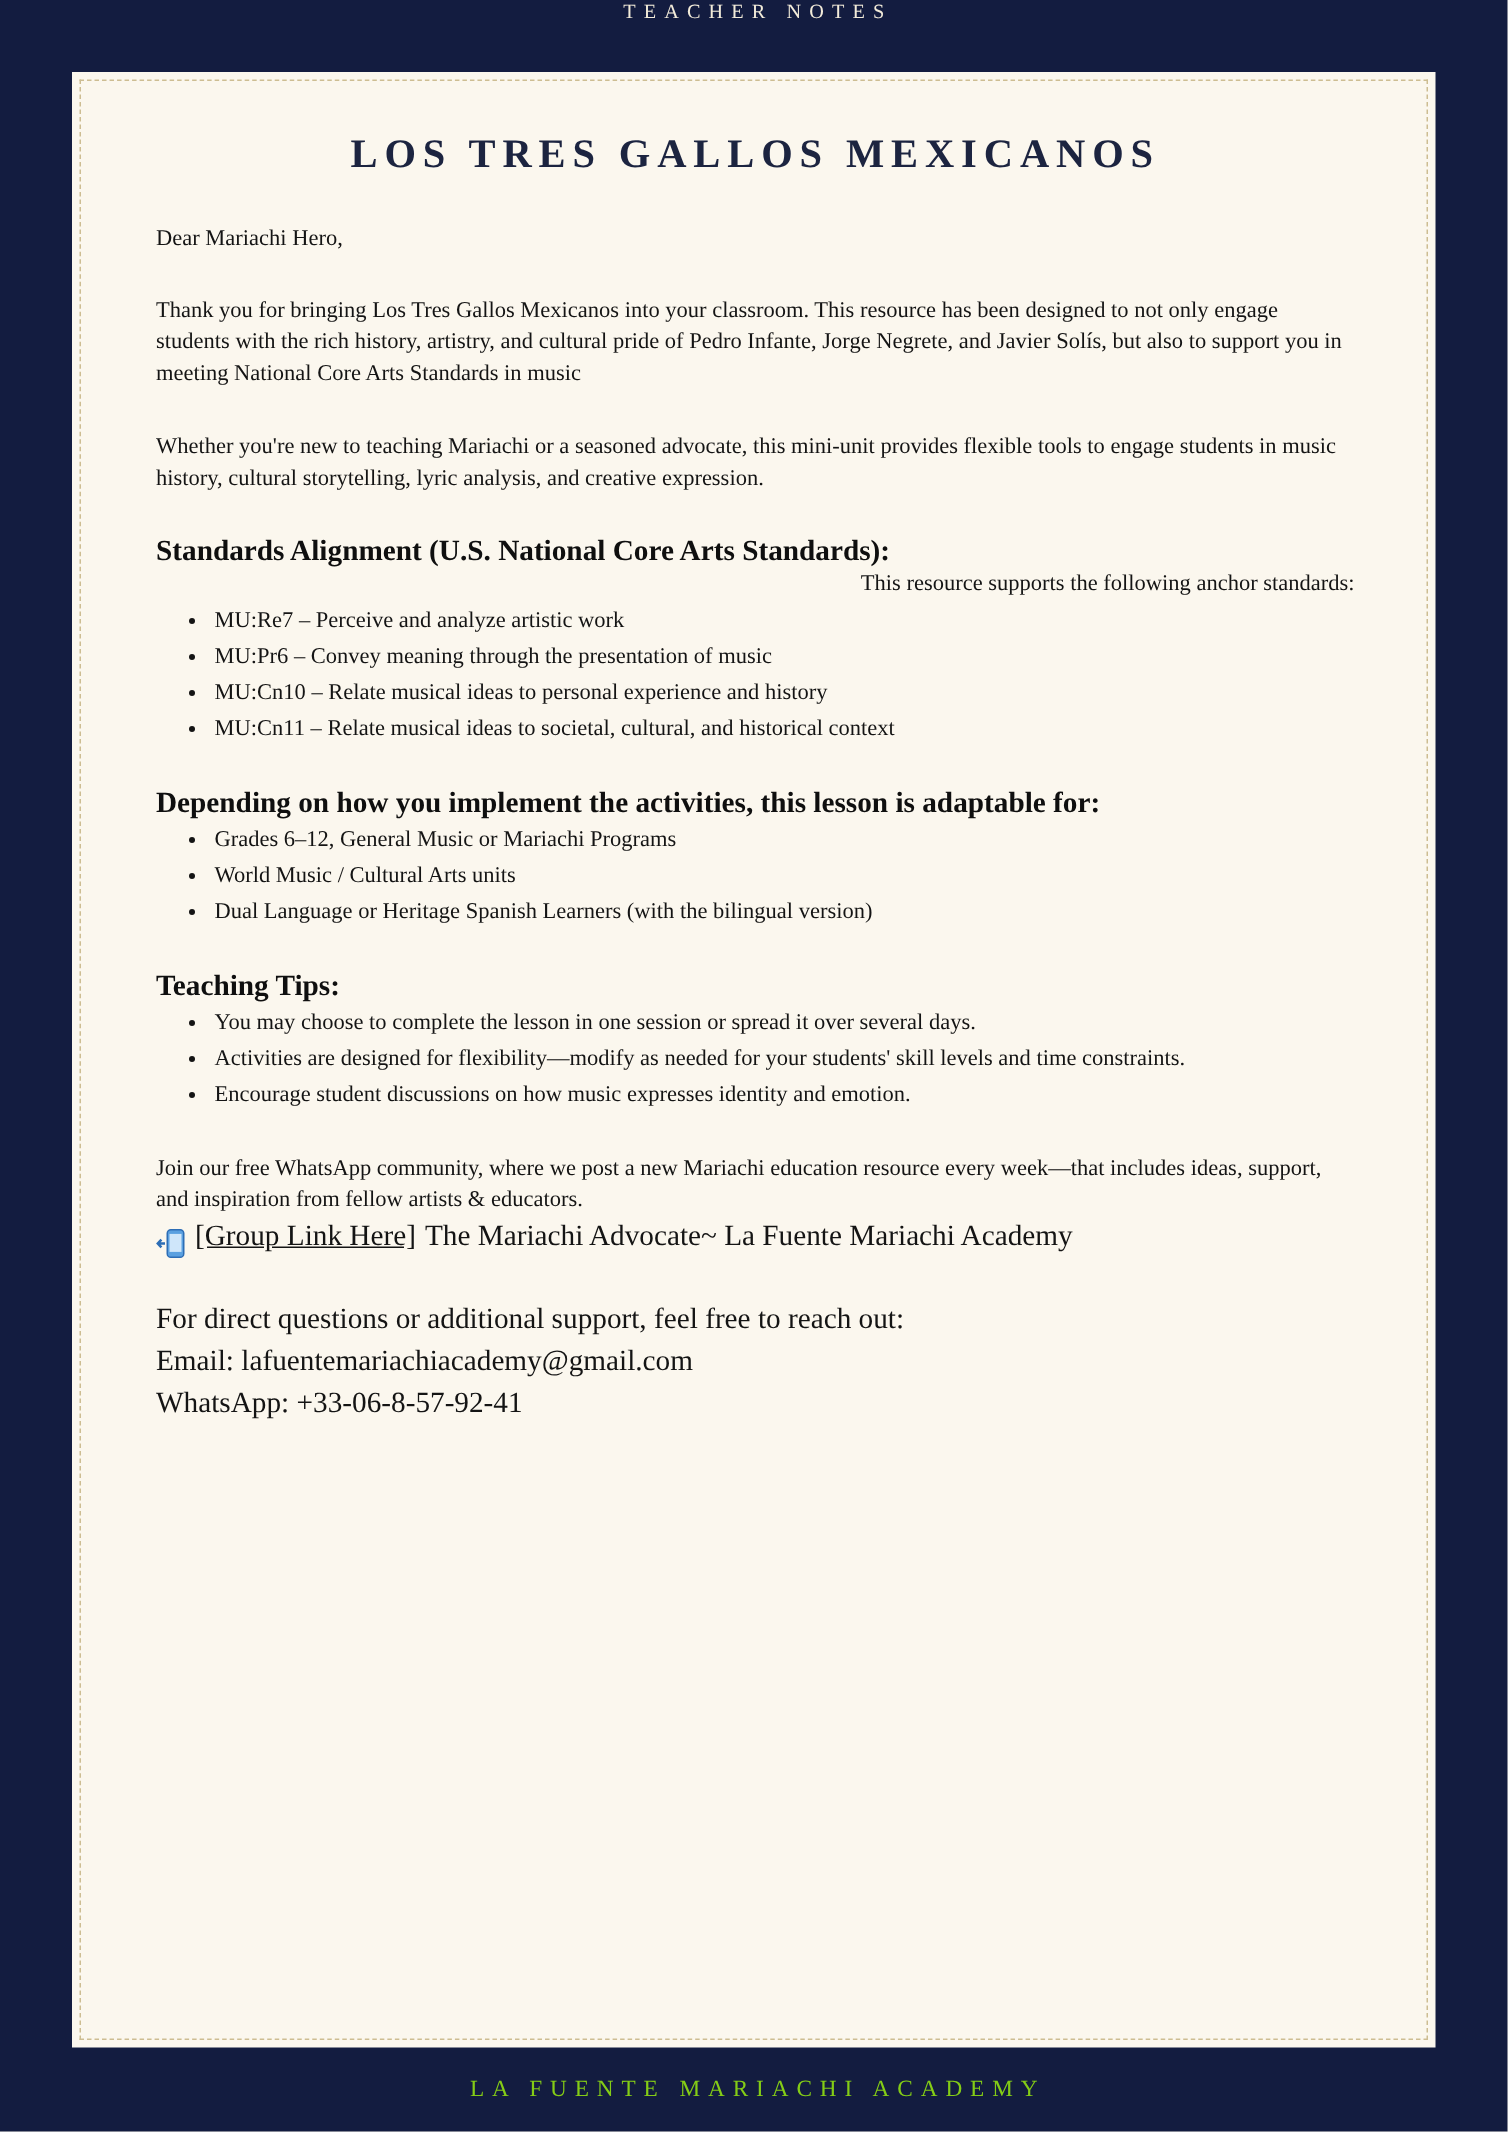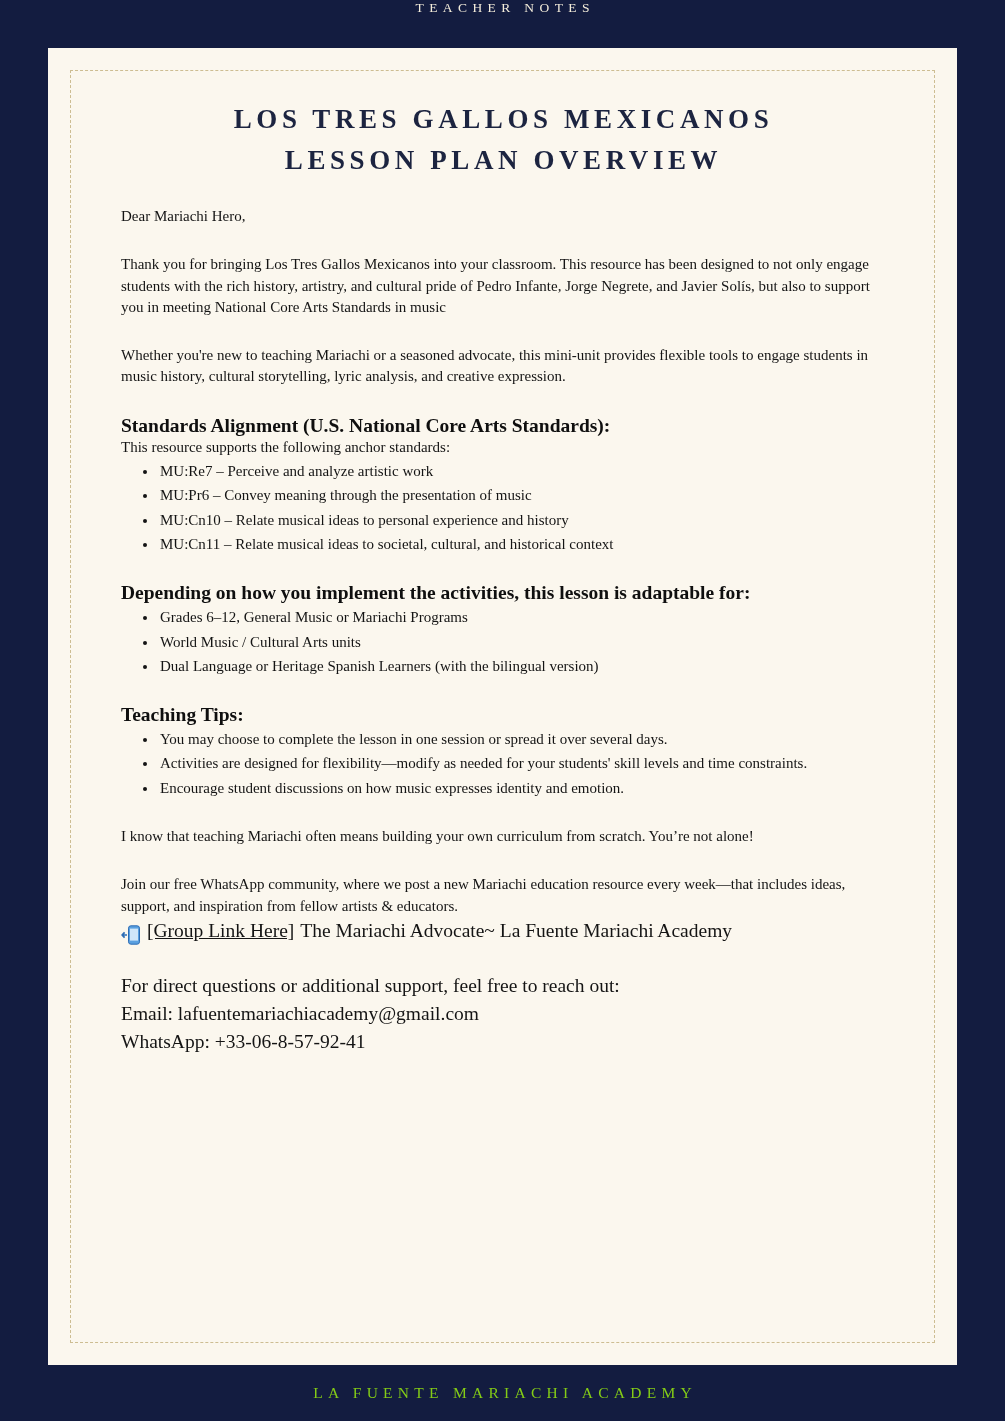--- a/index.html
+++ b/index.html
@@ -19,21 +19,21 @@
     color: #f3ecda;
     font-size: 13.5px;
     letter-spacing: 0.40em;
     text-indent: 0.40em;
   }
   .page {
     flex: 1 1 auto;
     margin: 0 48px;
     background: #fbf7ee;
     box-sizing: border-box;
-    padding: 22px;
+    padding: 5px;
     overflow: hidden;
   }
   .page-inner {
     border: 1px dashed #cdbd92;
     height: 100%;
     box-sizing: border-box;
     padding: 20px 48px 28px 50px;
     overflow: hidden;
   }
   .doc-title {
@@ -51,21 +51,21 @@
   }
   .greeting { margin: 0 0 27px; }
   .para { margin: 0 0 27px; }
   .section { margin: 0 0 27px; }
   .section-heading {
     font-size: 19.5px;
     font-weight: bold;
     color: #0f0f0f;
     margin: 0;
   }
-  .section-intro { margin: 0; }
+  .section-intro { margin: 0; text-align: right; }
   ul.bullets {
     margin: 3px 0 0;
     padding-left: 37px;
   }
   ul.bullets li { margin: 3px 0; padding-left: 2px; }
   .link-line {
     font-size: 19.5px;
     line-height: 1.42;
     margin: 0 0 27px;
     display: flex;
@@ -96,21 +96,20 @@
 
 <header class="banner">
   <span>TEACHER NOTES</span>
 </header>
 
 <main class="page">
   <div class="page-inner">
 
     <h1 class="doc-title">
       <span>LOS TRES GALLOS MEXICANOS</span><br>
-      <span>LESSON PLAN OVERVIEW</span>
     </h1>
 
     <p class="greeting">Dear Mariachi Hero,</p>
 
     <p class="para">Thank you for bringing Los Tres Gallos Mexicanos into your classroom. This resource has been designed to not only engage students with the rich history, artistry, and cultural pride of Pedro Infante, Jorge Negrete, and Javier Solís, but also to support you in meeting National Core Arts Standards in music</p>
 
     <p class="para">Whether you're new to teaching Mariachi or a seasoned advocate, this mini-unit provides flexible tools to engage students in music history, cultural storytelling, lyric analysis, and creative expression.</p>
 
     <section class="section">
       <h3 class="section-heading">Standards Alignment (U.S. National Core Arts Standards):</h3>
@@ -135,21 +134,20 @@
     <section class="section">
       <h3 class="section-heading">Teaching Tips:</h3>
       <ul class="bullets">
         <li>You may choose to complete the lesson in one session or spread it over several days.</li>
         <li>Activities are designed for flexibility—modify as needed for your students' skill levels and time constraints.</li>
         <li>Encourage student discussions on how music expresses identity and emotion.</li>
       </ul>
     </section>
 
     <section class="section" style="margin-bottom:0;">
-      <p class="section-intro" style="margin-bottom:27px;">I know that teaching Mariachi often means building your own curriculum from scratch. You’re not alone!</p>
       <p class="para" style="margin-bottom:0;font-family:Liberation Serif, serif;"> Join our free WhatsApp community, where we post a new Mariachi education resource every week—that includes ideas, support, and inspiration from fellow artists &amp; educators.</p>
       <div class="link-line">
         <span class="phone-icon">
           <svg width="20" height="20" viewBox="0 0 20 20" aria-hidden="true">
             <rect x="7.5" y="0.8" width="11" height="18.4" rx="2.4" fill="#5aa0e0" stroke="#2d6db5" stroke-width="1"></rect>
             <rect x="9" y="3.6" width="8" height="12" fill="#cfe6fa"></rect>
             <path d="M6 10 L1.2 10 M3.6 7.4 L1.2 10 L3.6 12.6" stroke="#2d6db5" stroke-width="1.7" fill="none"></path>
           </svg>
         </span>
         <a class="group-link">[Group Link Here]</a>

